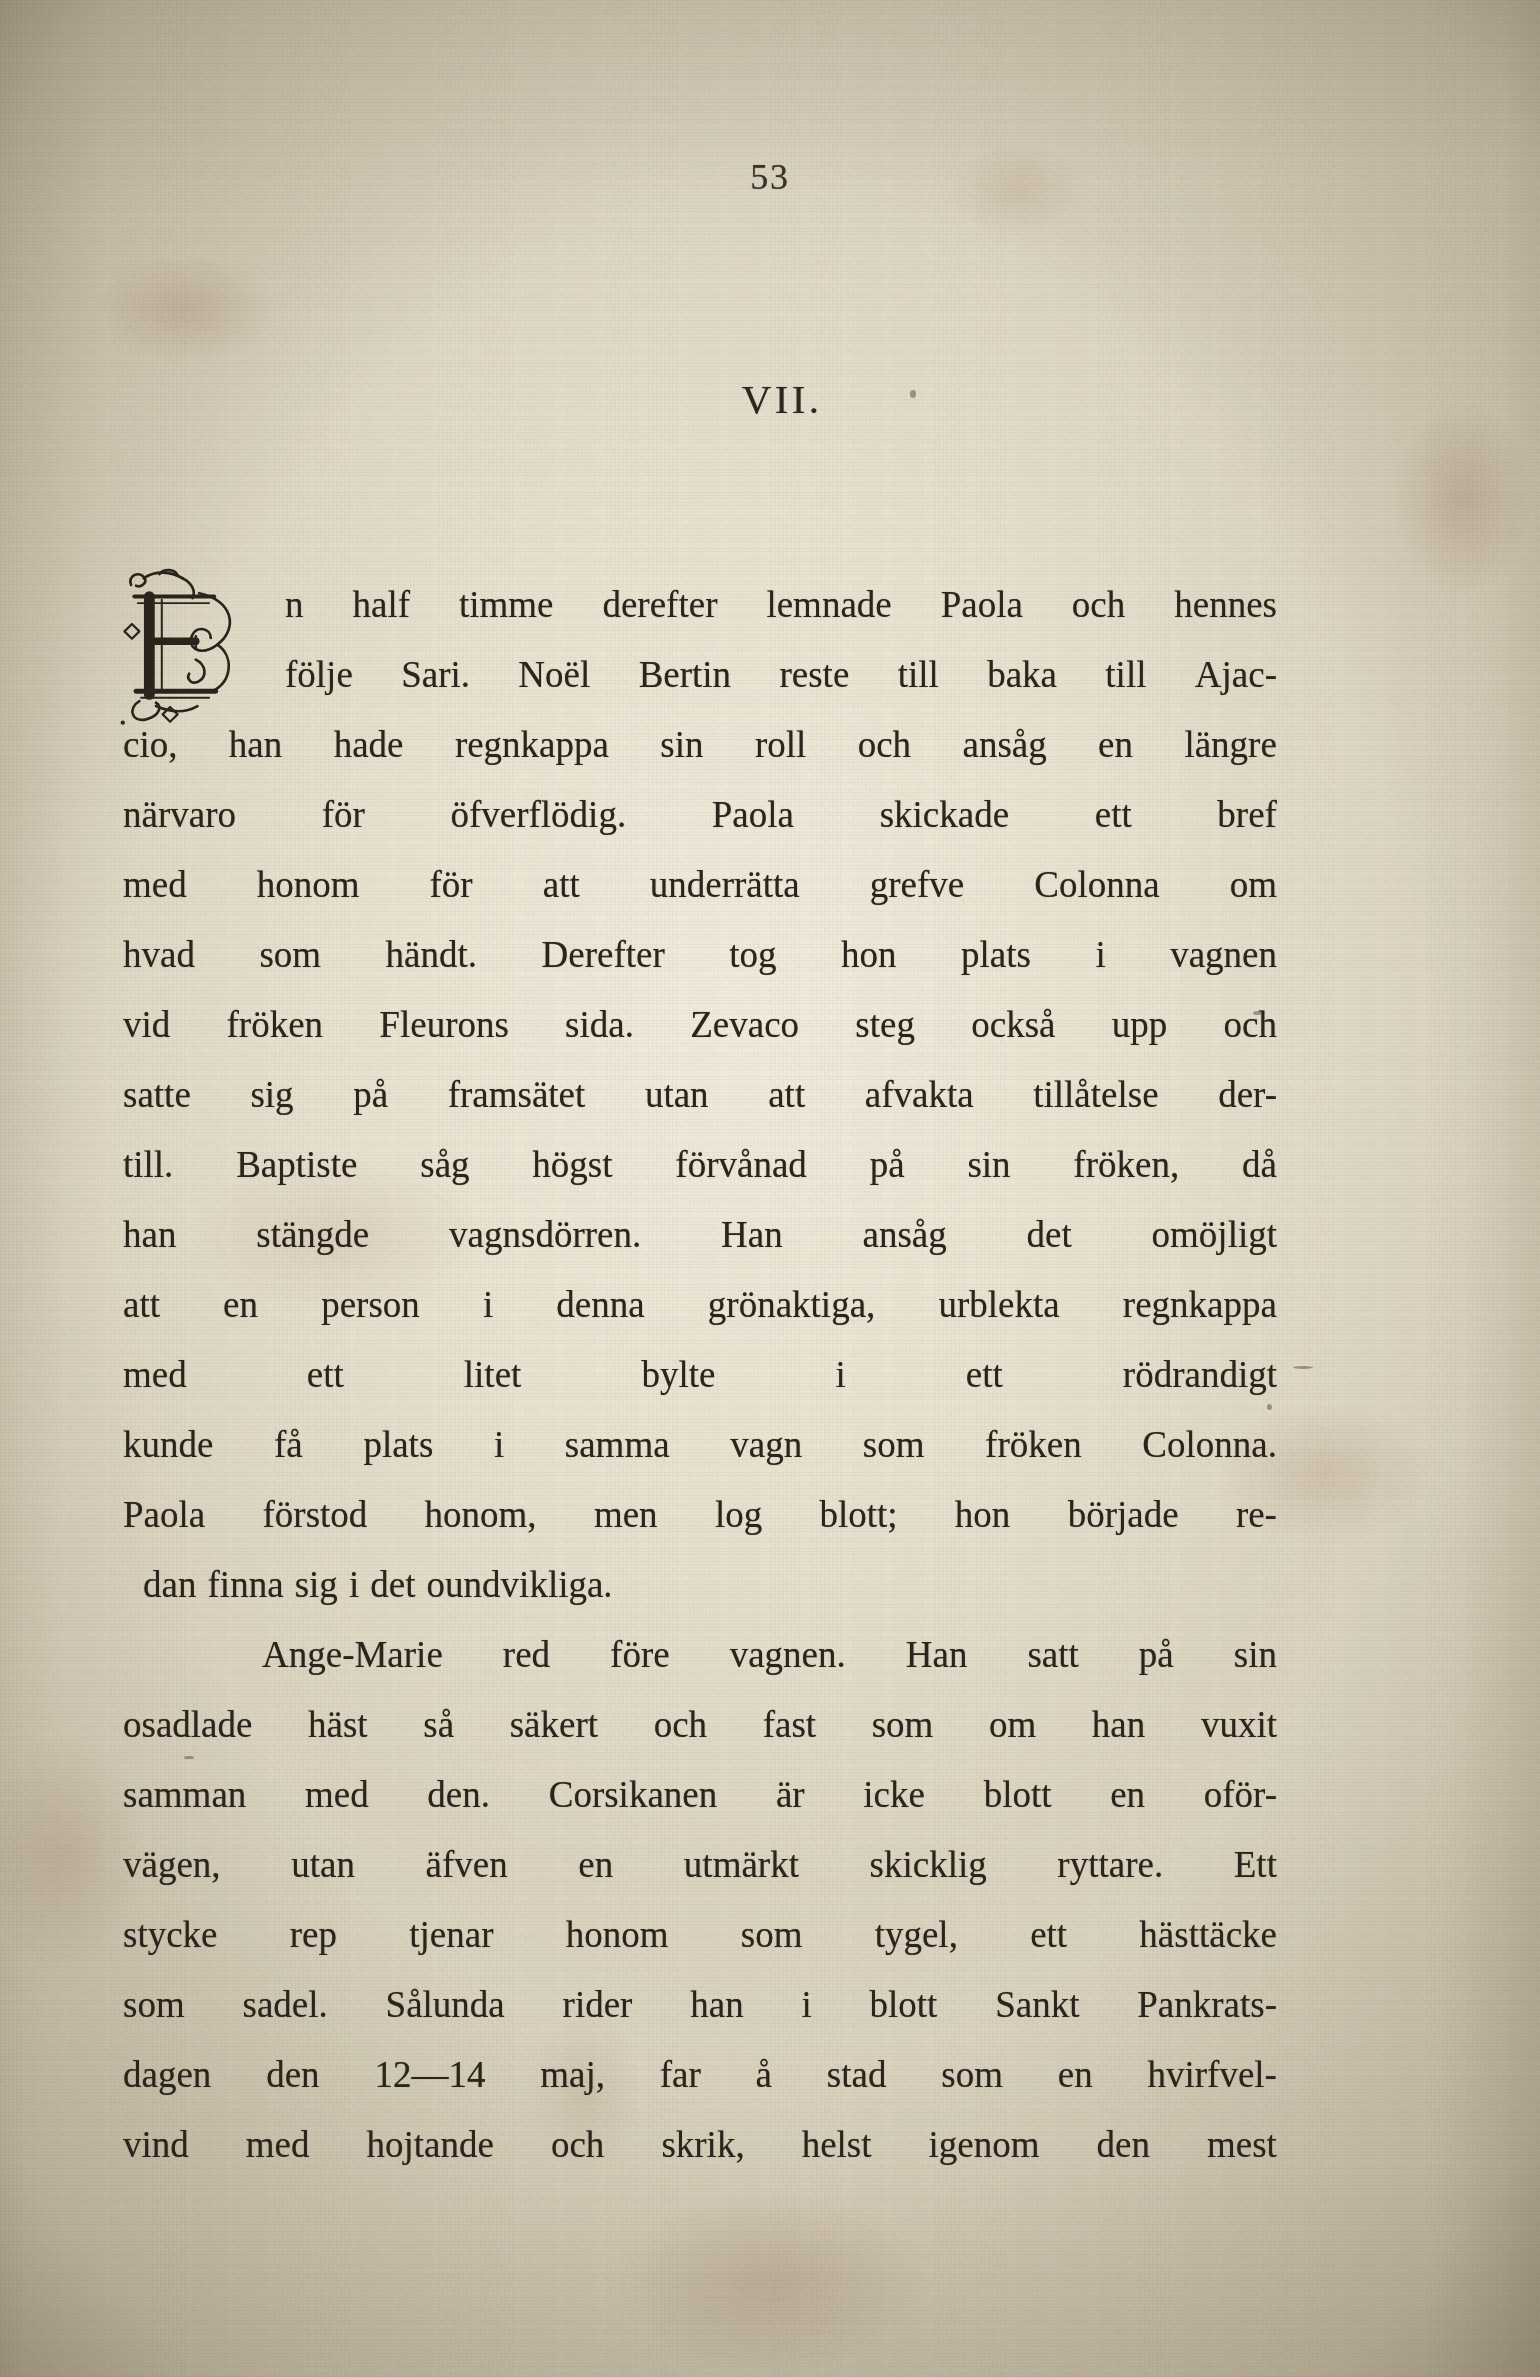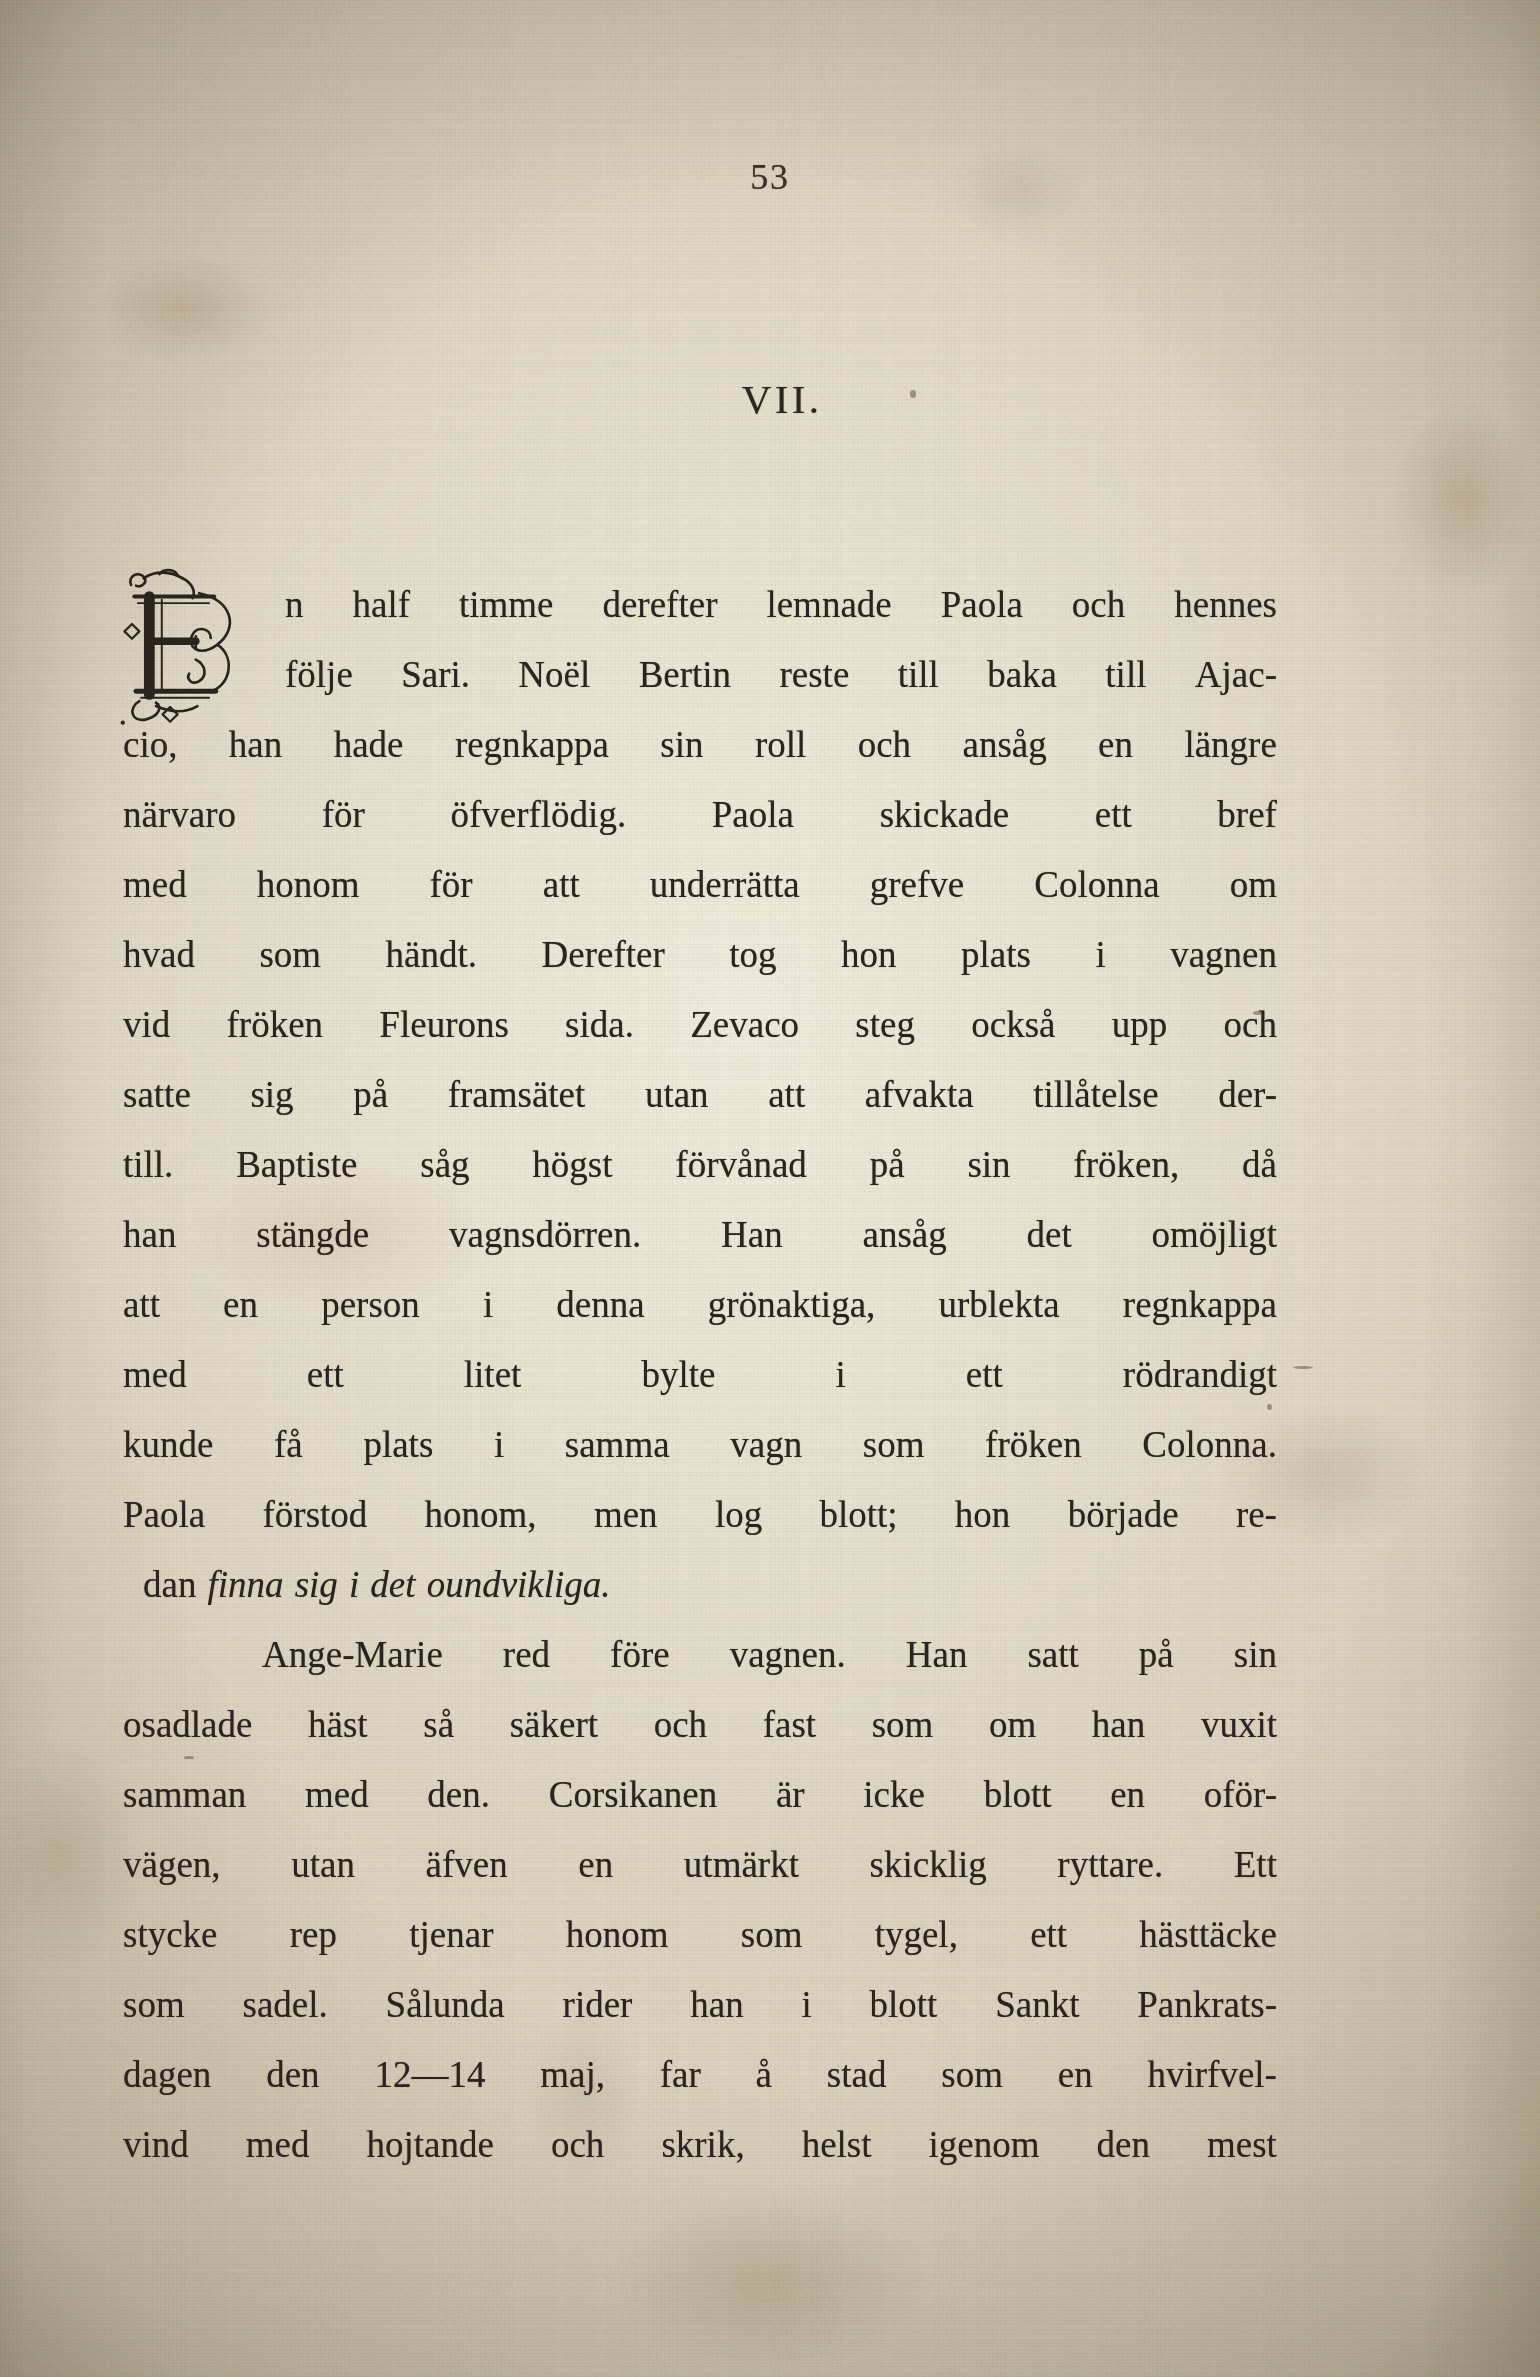--- a/index.html
+++ b/index.html
@@ -111,21 +111,21 @@
 
   .tline {
     display: flex;
     white-space: pre;
     height: 70px;
     align-items: baseline;
   }
   
   .tline.just { justify-content: space-between; }
   .tline.left { justify-content: flex-start; margin-left: 20px; }
-  .tline.left > span + span { margin-left: 0.30em; font-style: italic; }
+  .tline.left > span + span { margin-left: 0.30em; }
 
   .tline span { display: inline-block; }
 
   .indent-lead { width: 79px; flex: 0 0 79px; }
 
   
   #dropcap {
     position: absolute;
     top: 560px;
     left: 116px;

